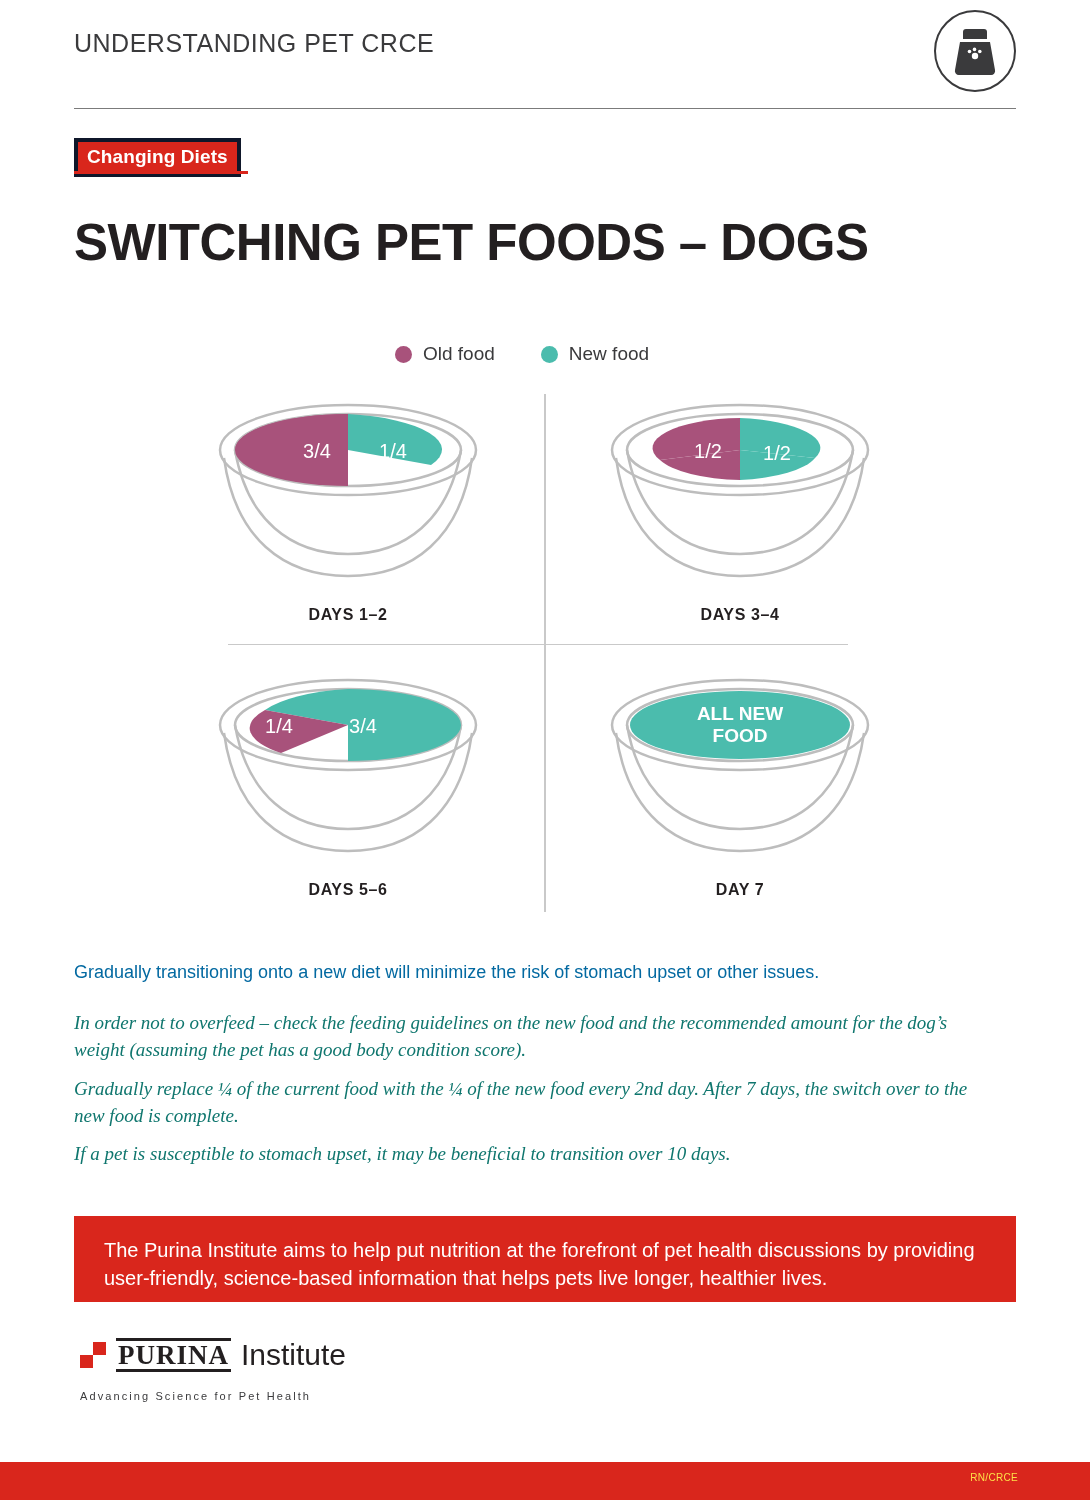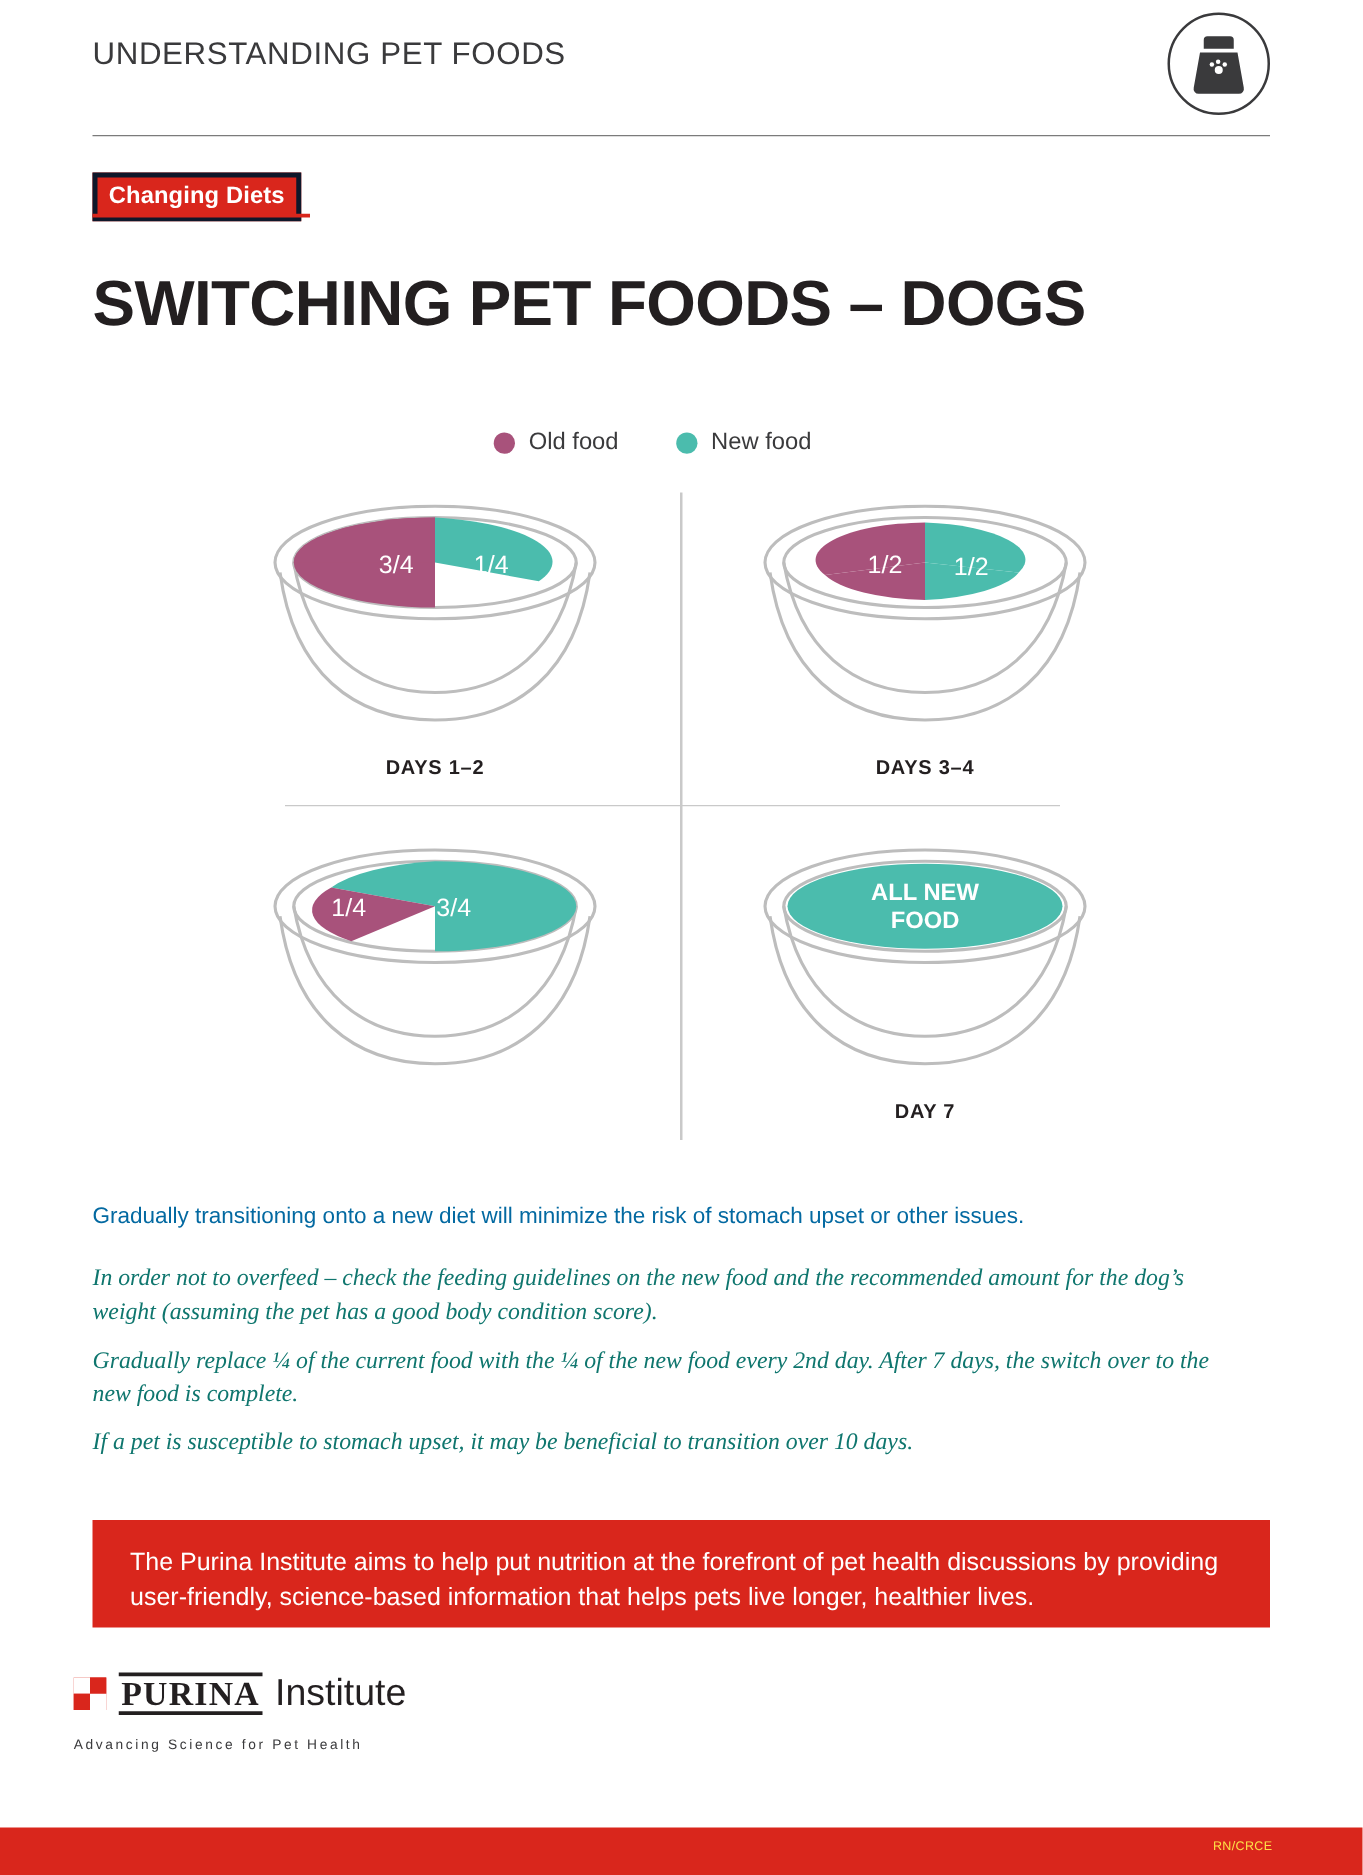--- a/index.html
+++ b/index.html
@@ -218,21 +218,21 @@
     color: #ffffff;
     box-sizing: border-box;
     padding: 20px 30px;
     font-size: 20px;
     line-height: 1.4;
   }
 
   
   .purina {
     position: absolute;
-    left: 59px;
+    left: 80px;
     top: 1338px;
   }
   .purina-row {
     display: flex;
     align-items: center;
     gap: 10px;
   }
   .checker {
     width: 26px;
     height: 26px;
@@ -287,21 +287,21 @@
     font-size: 10px;
     letter-spacing: 0.3px;
   }
 </style>
 </head>
 <body>
 
 <div class="page">
 
   <div class="header">
-    <div class="header-title">UNDERSTANDING PET FOODS</div>
+    <div class="header-title">UNDERSTANDING PET CRCE</div>
   </div>
   <div class="header-rule"></div>
 
   <div class="logo-circle">
     <svg width="78" height="78" viewBox="0 0 78 78" aria-hidden="true">
       <path d="M30 17 h18 a3 3 0 0 1 3 3 v7 h-24 v-7 a3 3 0 0 1 3 -3 z" fill="#3a3a3c"></path>
       <path d="M24 30 h30 l5 28 a4 4 0 0 1 -4 5 h-32 a4 4 0 0 1 -4 -5 z" fill="#3a3a3c"></path>
       <circle cx="39" cy="44" r="3.2" fill="#ffffff"></circle>
       <circle cx="33.5" cy="39.5" r="1.8" fill="#ffffff"></circle>
       <circle cx="38.5" cy="37.4" r="1.8" fill="#ffffff"></circle>
@@ -373,20 +373,21 @@
         <path d="M11 70 C 22 150, 70 188, 135 188 C 200 188, 248 150, 259 70" fill="none" stroke="#bdbdbd" stroke-width="2.5"></path>
         <path d="M22 62 C 34 132, 78 166, 135 166 C 192 166, 236 132, 248 62" fill="none" stroke="#bdbdbd" stroke-width="2.5"></path>
 
         <path d="M135 26 A 113 36 0 1 1 135 98 L 135 62 Z" fill="#4bbcad"></path>
         <path d="M135 26 A 113 36 0 0 0 52 47 L 135 62 Z" fill="#4bbcad"></path>
 
         <path d="M52 47 A 113 36 0 0 0 68 90 L 135 62 Z" fill="#a8527b"></path>
         <text class="portion-text" x="66" y="70" text-anchor="middle">1/4</text>
         <text class="portion-text" x="150" y="70" text-anchor="middle">3/4</text>
       </svg>
+      <div class="quad-label">DAYS 5–6</div>
     </div>
 
     <div class="quad q4">
       <svg class="bowl-svg" width="270" height="210" viewBox="0 0 270 210" aria-hidden="true">
         <ellipse cx="135" cy="62" rx="128" ry="45" fill="none" stroke="#bdbdbd" stroke-width="2.5"></ellipse>
         <ellipse cx="135" cy="62" rx="113" ry="36" fill="none" stroke="#bdbdbd" stroke-width="2.5"></ellipse>
         <path d="M11 70 C 22 150, 70 188, 135 188 C 200 188, 248 150, 259 70" fill="none" stroke="#bdbdbd" stroke-width="2.5"></path>
         <path d="M22 62 C 34 132, 78 166, 135 166 C 192 166, 236 132, 248 62" fill="none" stroke="#bdbdbd" stroke-width="2.5"></path>
         <ellipse cx="135" cy="62" rx="110" ry="34" fill="#4bbcad"></ellipse>
         <text class="portion-text big" x="135" y="57" text-anchor="middle">ALL NEW</text>

